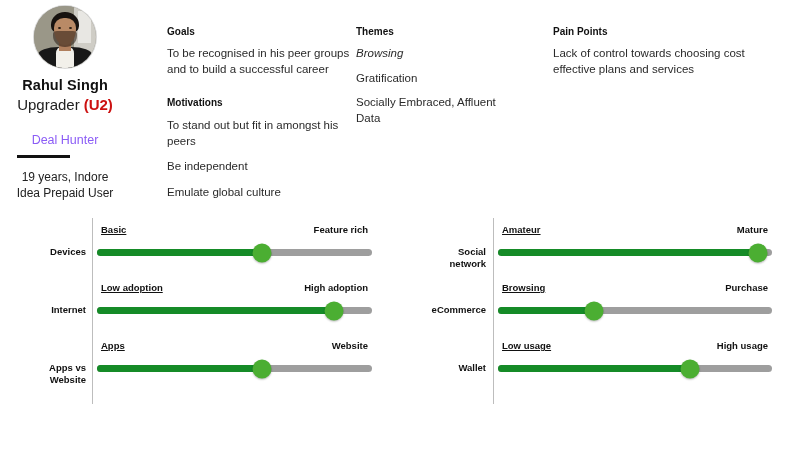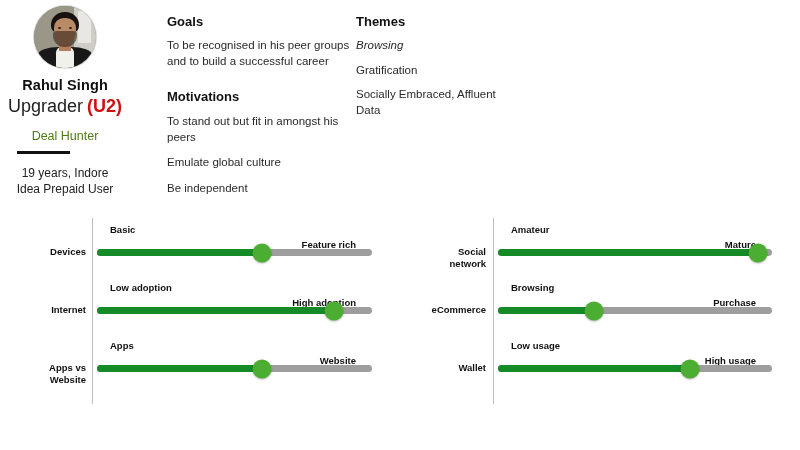--- a/index.html
+++ b/index.html
@@ -140,32 +140,32 @@
 
   .person-name {
     margin-top: 9px;
     font-size: 14.5px;
     font-weight: bold;
     letter-spacing: 0.1px;
     color: #111;
   }
   .person-role {
     margin-top: 3px;
-    font-size: 18px;
+    font-size: 15px;
     color: #222;
   }
   .u-code {
     color: #cc1111;
     font-weight: bold;
     margin-left: 4px;
   }
   .person-type {
-    margin-top: 12px;
+    margin-top: 20px;
     font-size: 12.5px;
-    color: #4d7c0f;
+    color: #8b5cf6;
   }
   .name-rule {
     width: 53px;
     height: 2.5px;
     background: #111;
     margin: 8px auto 0 auto;
     margin-left: 17px;
   }
   .person-meta {
     margin-top: 11px;
@@ -177,22 +177,22 @@
   
   .col {
     position: absolute;
     top: 14px;
   }
   .col-goals   { left: 167px; width: 200px; }
   .col-themes  { left: 356px; width: 165px; }
   .col-pain    { left: 553px; width: 235px; }
 
   .col h3 {
-    margin: 0 0 4px 0;
-    font-size: 13px;
+    margin: 12px 0 4px 0;
+    font-size: 10px;
     font-weight: bold;
     color: #111;
   }
   .col h3.second {
     margin-top: 20px;
   }
   .col p {
     margin: 9px 0 0 0;
     font-size: 11.5px;
     line-height: 15.5px;
@@ -265,22 +265,22 @@
   .panel-right .scale { left: 68px; }
 
   .end-label {
     position: absolute;
     top: 4px;
     font-size: 9.5px;
     font-weight: bold;
     color: #111;
     white-space: nowrap;
   }
-  .end-label.left  { left: 13px; }
-  .end-label.right { right: 24px; margin-top: 15px; }
+  .end-label.left  { left: 4px; text-decoration: underline; }
+  .end-label.right { right: 12px; }
 
   .track {
     position: absolute;
     left: 0;
     right: 8px;
     top: 29px;
     height: 7px;
     border-radius: 4px;
     background: #9e9e9e;
   }
@@ -330,31 +330,35 @@
       <div>19 years, Indore</div>
       <div>Idea Prepaid User</div>
     </div>
   </div>
 
   <div class="col col-goals">
     <h3>Goals</h3>
     <p>To be recognised in his peer groups and to build a successful career</p>
     <h3 class="second">Motivations</h3>
     <p class="tight">To stand out but fit in amongst his peers</p>
+    <p class="tight">Be independent</p>
     <p class="tight">Emulate global culture</p>
-    <p class="tight">Be independent</p>
   </div>
 
   <div class="col col-themes">
     <h3>Themes</h3>
     <p class="sub-ital">Browsing</p>
     <p class="sub-val">Gratification</p>
     <p class="sub-val">Socially Embraced, Affluent Data</p>
   </div>
 
+  <div class="col col-pain">
+    <h3>Pain Points</h3>
+    <p>Lack of control towards choosing cost effective plans and services</p>
+  </div>
 
 </div>
 
 <div class="panel panel-left">
   <div class="divider"></div>
 
   <div class="slider-row r1">
     <div class="row-label">Devices</div>
     <div class="scale">
       <div class="end-label left">Basic</div>

